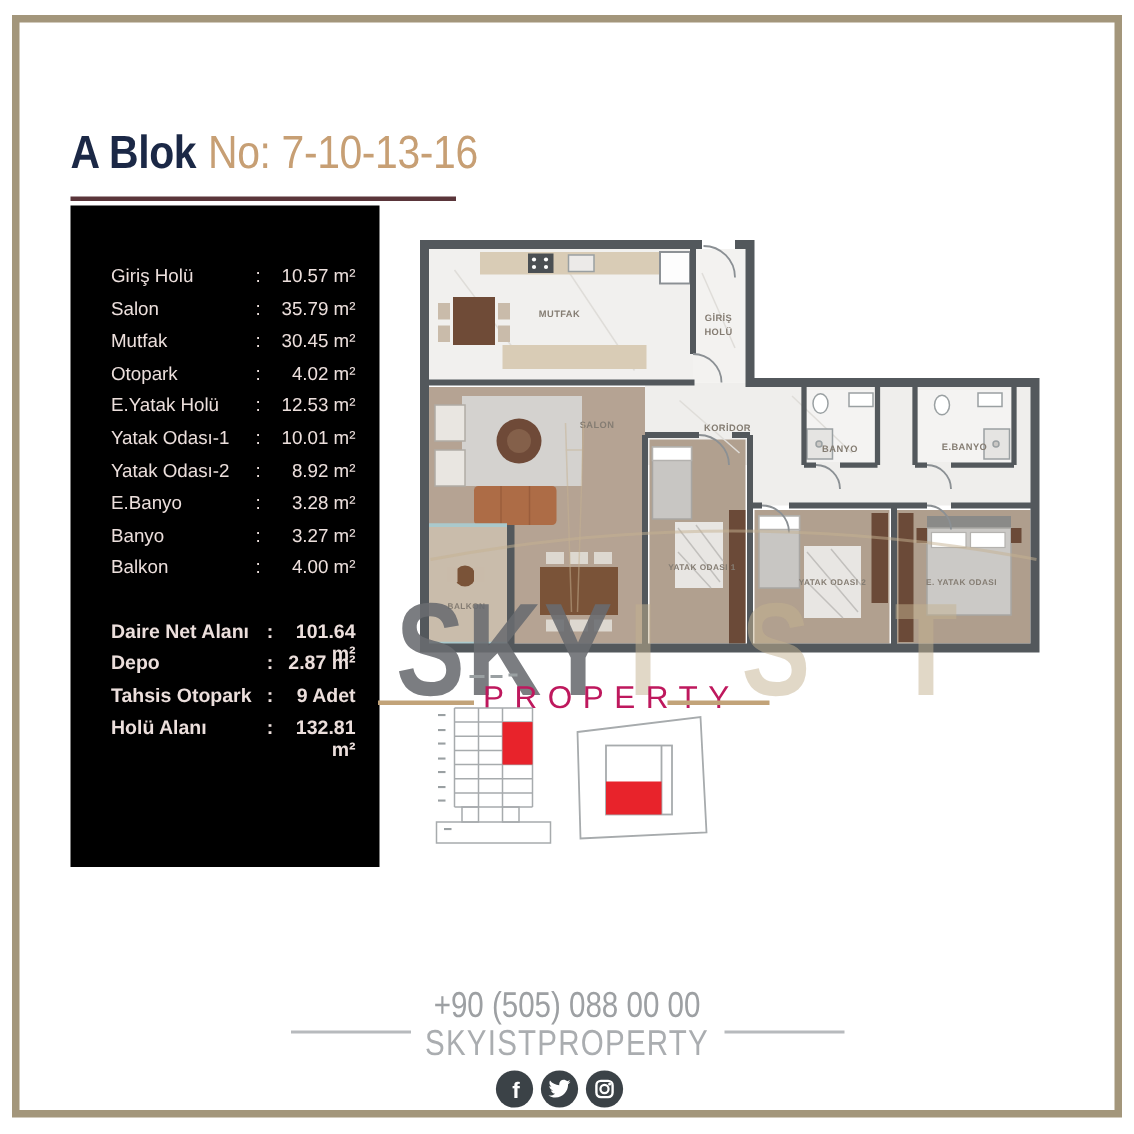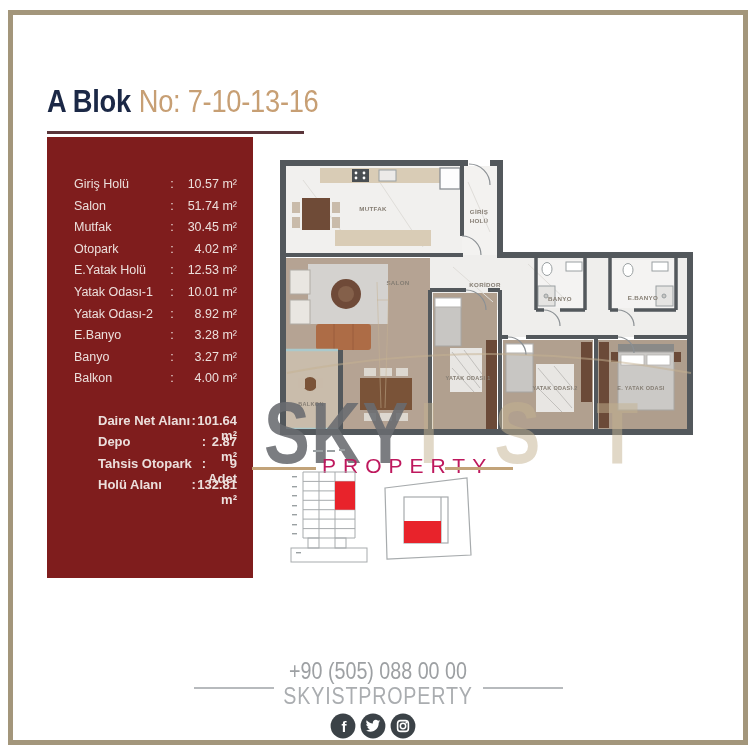--- a/index.html
+++ b/index.html
@@ -15,29 +15,29 @@
   .title{
     position:absolute;left:47px;top:84px;white-space:nowrap;
     transform:scaleX(.88);transform-origin:left top;
   }
   .title .blk{font-size:31px;font-weight:bold;color:#1b2846;letter-spacing:-.3px;}
   .title .no{font-size:31px;font-weight:400;color:#c79f74;margin-left:9px;letter-spacing:-.3px;}
   .title-rule{position:absolute;left:47px;top:131px;width:257px;height:2.5px;background:#5a353a;}
   
   .sidebar{
     position:absolute;left:47px;top:137px;width:206px;height:441px;
-    background:#7f1d1d;box-sizing:border-box;padding:40px 16px 0 27px;color:#ecdfdc;
+    background:#000000;box-sizing:border-box;padding:40px 16px 0 27px;color:#ecdfdc;
   }
   .srow{display:flex;align-items:baseline;height:21.6px;font-size:12.5px;}
   .srow .lbl{width:92px;}
   .srow .sep{width:12px;text-align:center;}
   .srow .val{flex:1;text-align:right;}
   .summary{margin-top:20px;}
   .summary .srow{font-weight:bold;font-size:13px;height:21.4px;}
-  .summary .srow .lbl{width:102px;margin-left:24px;}
+  .summary .srow .lbl{width:102px;}
   .summary .srow .sep{width:8px;}
   
   .plan{position:absolute;left:278px;top:152px;}
   
   .wm{
     position:absolute;left:264px;top:389px;white-space:nowrap;line-height:88px;
     font-size:88px;font-weight:bold;transform:scaleX(.78);transform-origin:left top;
     pointer-events:none;
   }
   .wm .sky{color:rgba(105,107,111,.88);letter-spacing:2px;}
@@ -79,21 +79,21 @@
 
 <div class="sidebar">
   <div class="srow">
       <span class="lbl">Giriş Holü</span>
       <span class="sep">:</span>
       <span class="val">10.57 m²</span>
     </div>
   <div class="srow">
       <span class="lbl">Salon</span>
       <span class="sep">:</span>
-      <span class="val">51.74 m²</span>
+      <span class="val">35.79 m²</span>
     </div>
   <div class="srow">
       <span class="lbl">Mutfak</span>
       <span class="sep">:</span>
       <span class="val">30.45 m²</span>
     </div>
   <div class="srow">
       <span class="lbl">Otopark</span>
       <span class="sep">:</span>
       <span class="val">4.02 m²</span>

